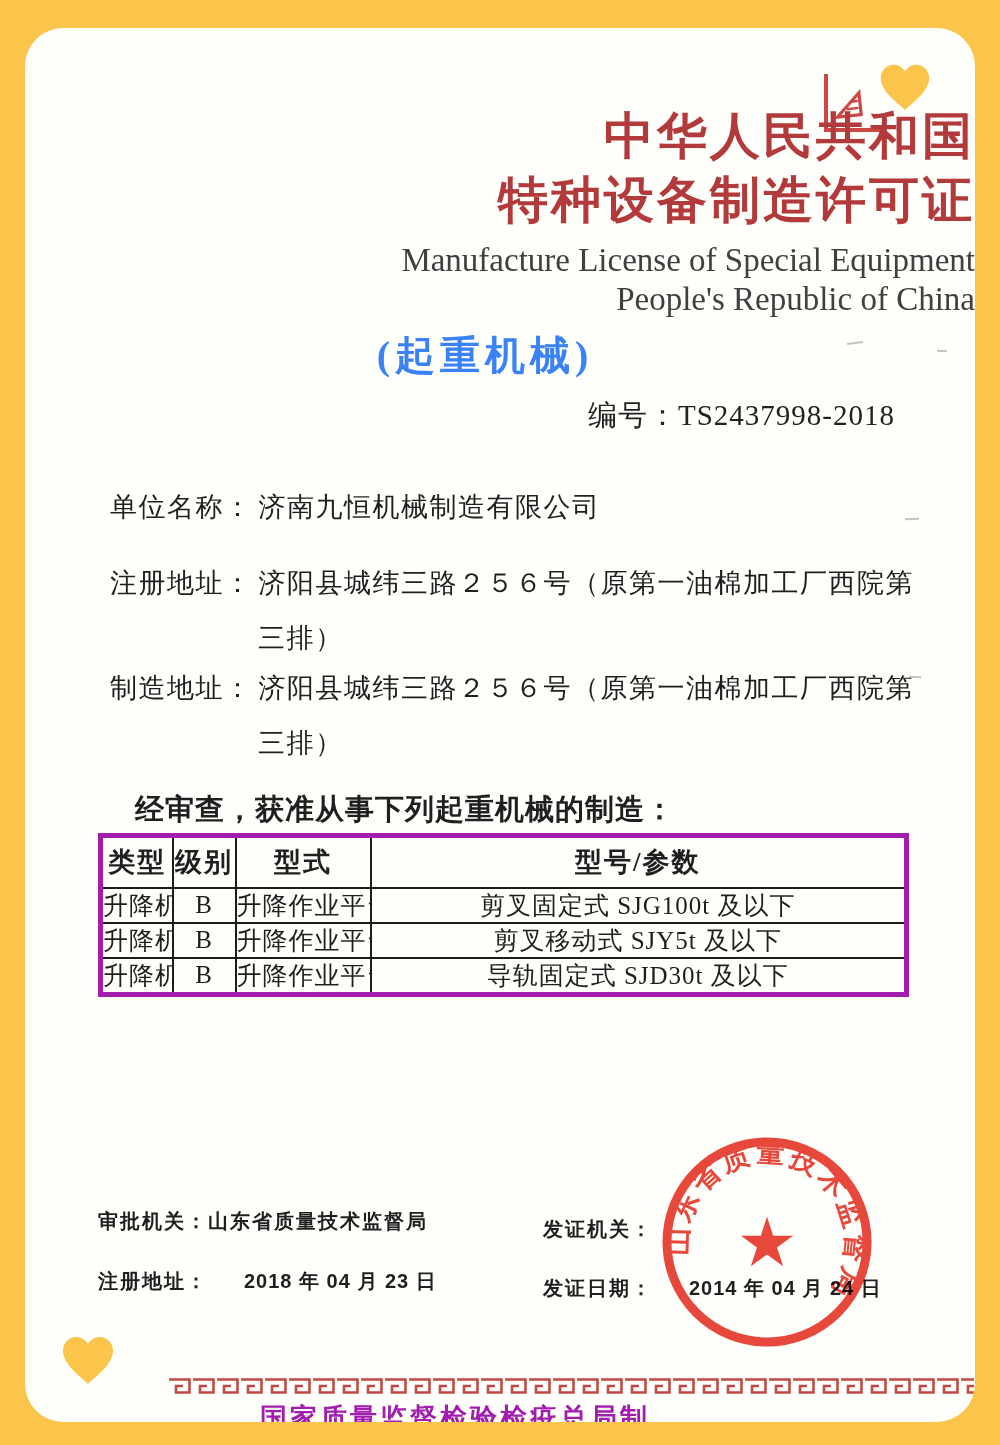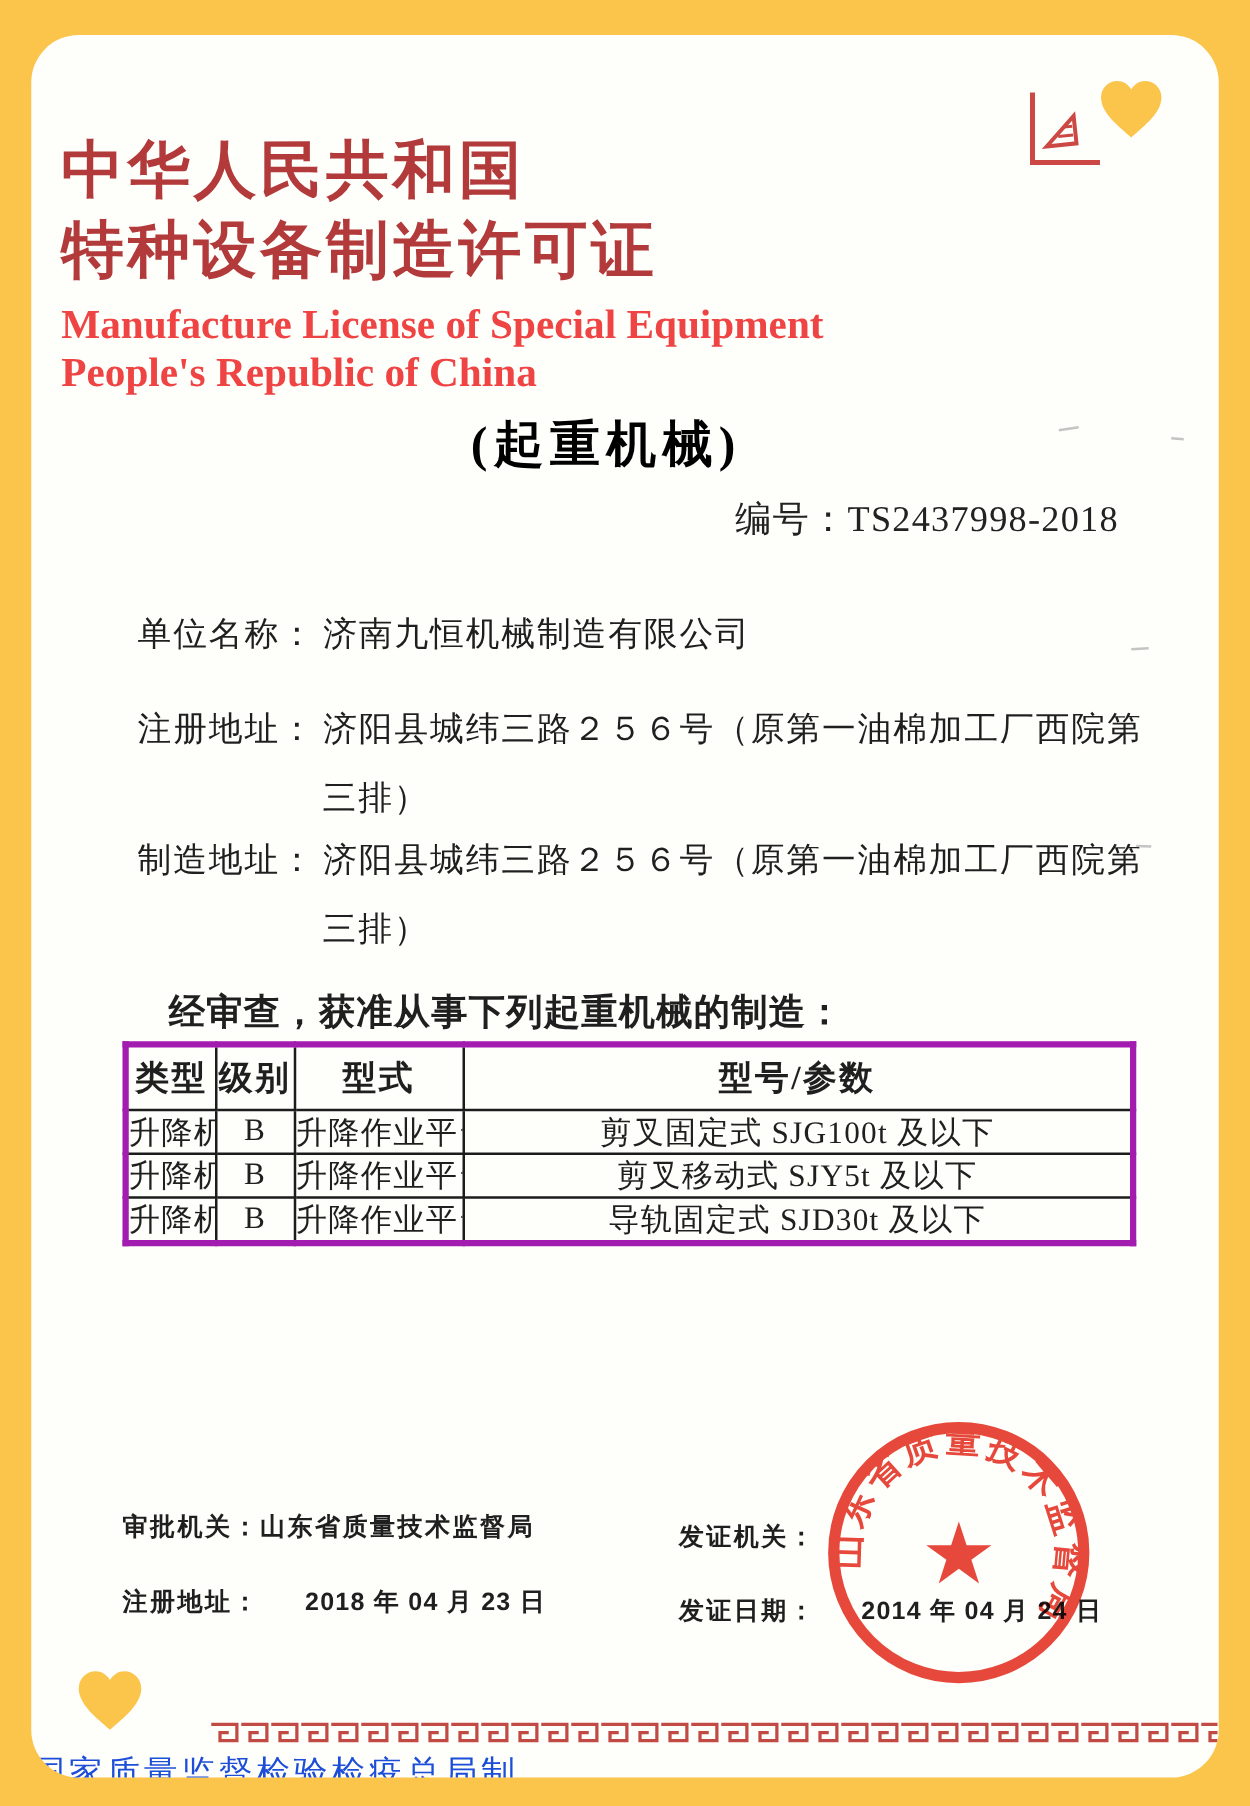--- a/index.html
+++ b/index.html
@@ -13,34 +13,34 @@
   }
   .card {
     position:absolute; left:25px; top:28px;
     width:950px; height:1394px;
     background:#FEFEFB;
     border-radius:38px;
     overflow:hidden;
   }
 
   
-  .header-block { position:absolute; top:76px; left:0; width:100%; text-align:left;margin-left:24px; }
+  .header-block { position:absolute; top:76px; left:0; width:100%; text-align:right; }
   .cn-title {
     font-weight:700; color:#B23A3B;
     font-size:50px; line-height:64px; letter-spacing:3px;
   }
   .en-title {
-    font-weight:700; color:#ef4444;
+    font-weight:400; color:#404040;
     font-size:33px; line-height:39px; letter-spacing:0px;
   }
   .en-title.first { margin-top:9px; }
   .category {
     position:absolute; top:300px; left:0; width:100%;
     text-align:center; transform:translateX(-15px);
-    font-size:40px; letter-spacing:5px; color:#000000; font-weight:600;
+    font-size:40px; letter-spacing:5px; color:#3b82f6; font-weight:600;
   }
   .license-row {
     position:absolute; top:368px; right:80px;
     font-size:29px; letter-spacing:1px; color:#222;
   }
 
   
   .field-row { position:absolute; left:85px; font-size:27px; letter-spacing:1.5px; white-space:nowrap; }
   .field-row .lbl { margin-right:6px; }
   .wrap-line { position:absolute; left:233px; font-size:27px; letter-spacing:1.5px; }
@@ -57,22 +57,22 @@
     overflow:hidden; white-space:nowrap;
   }
   .cert-table th { height:52px; font-size:27px; letter-spacing:2px; font-weight:600; }
   .cert-table td { height:35px; font-size:25px; letter-spacing:1px; }
 
   
   .foot-row { position:absolute; font-size:20px; letter-spacing:2px; white-space:nowrap; font-weight:600; }
   .foot-row .val { font-weight:600; }
   .date-val { font-family:"Liberation Sans","DejaVu Sans",sans-serif; letter-spacing:1px; font-weight:700;margin-left:36px; }
   .made-by {
-    position:absolute; top:1372px; left:0; width:860px; text-align:left;
-    font-size:27px; letter-spacing:3px; font-weight:400; color:#1d4ed8;
+    position:absolute; top:1372px; left:0; width:860px; text-align:center;
+    font-size:27px; letter-spacing:3px; font-weight:700; color:#a21caf;
   }
 
   
   .seal { position:absolute; left:632px; top:1102px; width:220px; height:220px;
           mix-blend-mode:multiply; opacity:.93; }
   .seal svg text { font-family:"Liberation Serif","DejaVu Serif",serif; }
 
   
   .corner-mark { position:absolute; left:793px; top:42px; width:66px; height:66px; }
   .heart { position:absolute; }

